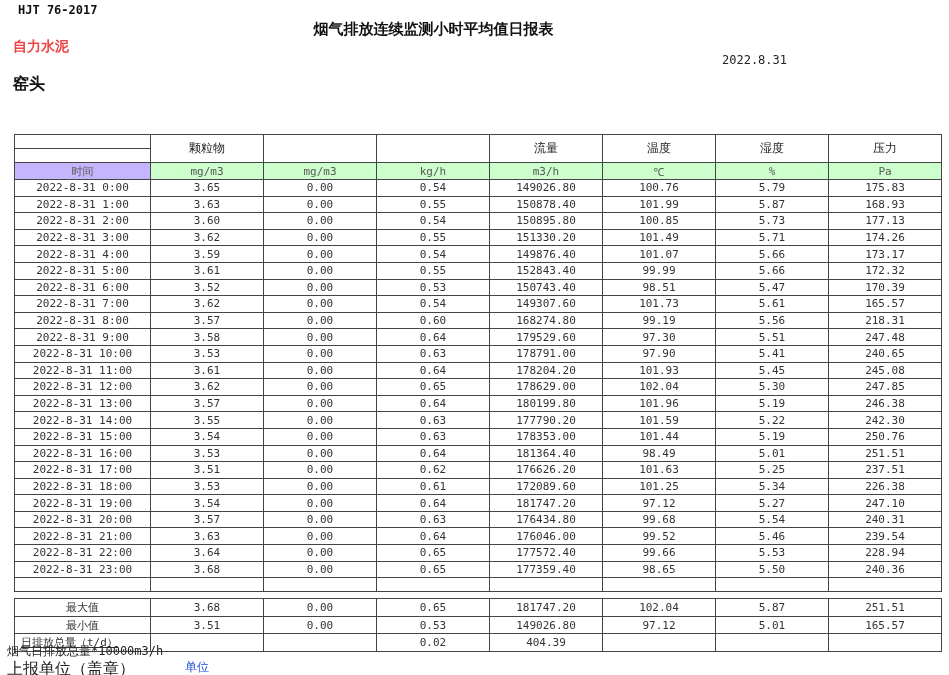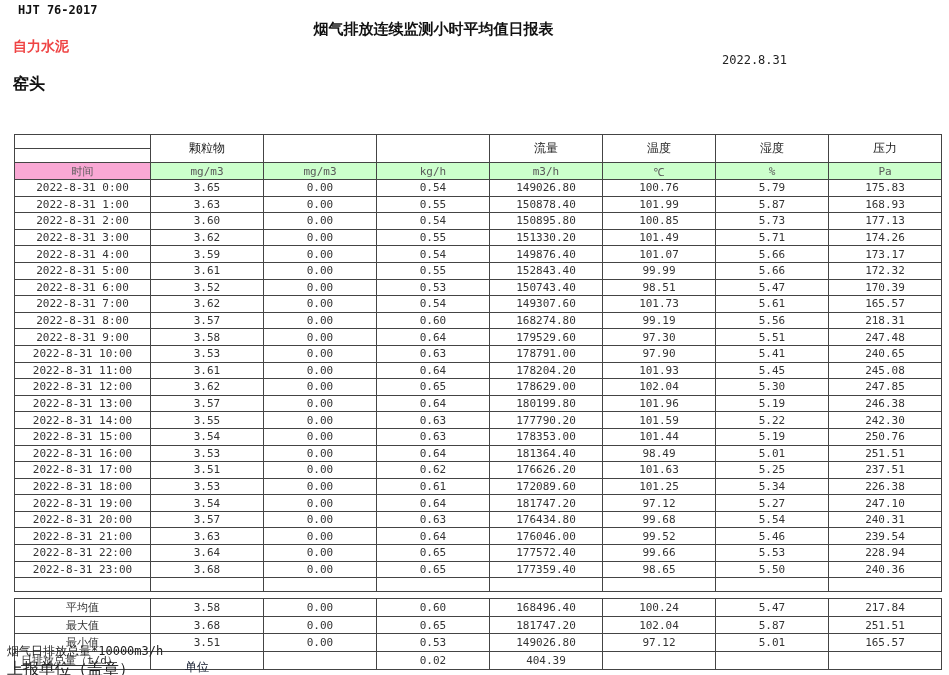--- a/index.html
+++ b/index.html
@@ -19,21 +19,21 @@
   td.ghalf{height:12px;border-bottom:1px solid #444;}
   td.ghead{height:27px;font-size:12px;color:#222;}
   td.unit{height:16px;color:#595959;}
   td.data{height:15.6px;color:#333;}
   td.gap{height:13px;}
   .summary-table{margin-top:6px;}
   .summary-table td{height:16.6px;color:#333;}
   .summary-table tr:last-child td:first-child{text-align:left;padding-left:6px;text-decoration:underline;}
   .footer-note1{position:absolute;top:643px;left:7px;font-size:12px;color:#222;}
   .footer-note2{position:absolute;top:659px;left:7px;font-size:16px;color:#222;}
-  .footer-note3{position:absolute;top:659px;left:185px;font-size:12px;color:#0f172a;}
+  .footer-note3{position:absolute;top:659px;left:185px;font-size:12px;color:#1d4ed8;}
 </style>
 </head>
 <body>
 
 <div class="std-code">HJT  76-2017</div>
 <div class="report-title">烟气排放连续监测小时平均值日报表</div>
 <div class="company">自力水泥</div>
 <div class="station">窑头</div>
 <div class="report-date">2022.8.31</div>
 
@@ -57,21 +57,21 @@
         <td class="ghead" rowspan="2"></td>
         <td class="ghead" rowspan="2">流量</td>
         <td class="ghead" rowspan="2">温度</td>
         <td class="ghead" rowspan="2">湿度</td>
         <td class="ghead" rowspan="2">压力</td>
       </tr>
       <tr>
         <td class="ghalf"></td>
       </tr>
       <tr id="unit-row">
-        <td class="unit" style="background: #f9a8d4; font-family: Liberation Serif, serif;">时间</td>
+        <td class="unit" style="background: #c4b5fd; font-family: Liberation Serif, serif;">时间</td>
         <td class="unit" style="background: rgb(204, 255, 204);">mg/m3</td>
         <td class="unit" style="background: rgb(204, 255, 204);">mg/m3</td>
         <td class="unit" style="background: rgb(204, 255, 204);">kg/h</td>
         <td class="unit" style="background: rgb(204, 255, 204);">m3/h</td>
         <td class="unit" style="background: rgb(204, 255, 204);">℃</td>
         <td class="unit" style="background: rgb(204, 255, 204);">%</td>
         <td class="unit" style="background: rgb(204, 255, 204);">Pa</td>
       </tr>
 
     <tr>
@@ -333,30 +333,20 @@
       <col style="width:113px">
         <col style="width:113px">
         <col style="width:113px">
       <col style="width:113px">
         <col style="width:113px">
         <col style="width:113px">
         <col style="width:113px">
     </colgroup>
     <tbody>
         <tr>
-          <td class="">平均值</td>
-          <td class="">3.58</td>
-          <td class="">0.00</td>
-          <td class="">0.60</td>
-          <td class="">168496.40</td>
-          <td class="">100.24</td>
-          <td class="">5.47</td>
-          <td class="">217.84</td>
-        </tr>
-        <tr>
           <td class="">最大值</td>
           <td class="">3.68</td>
           <td class="">0.00</td>
           <td class="">0.65</td>
           <td class="">181747.20</td>
           <td class="">102.04</td>
           <td class="">5.87</td>
           <td class="">251.51</td>
         </tr>
         <tr>

